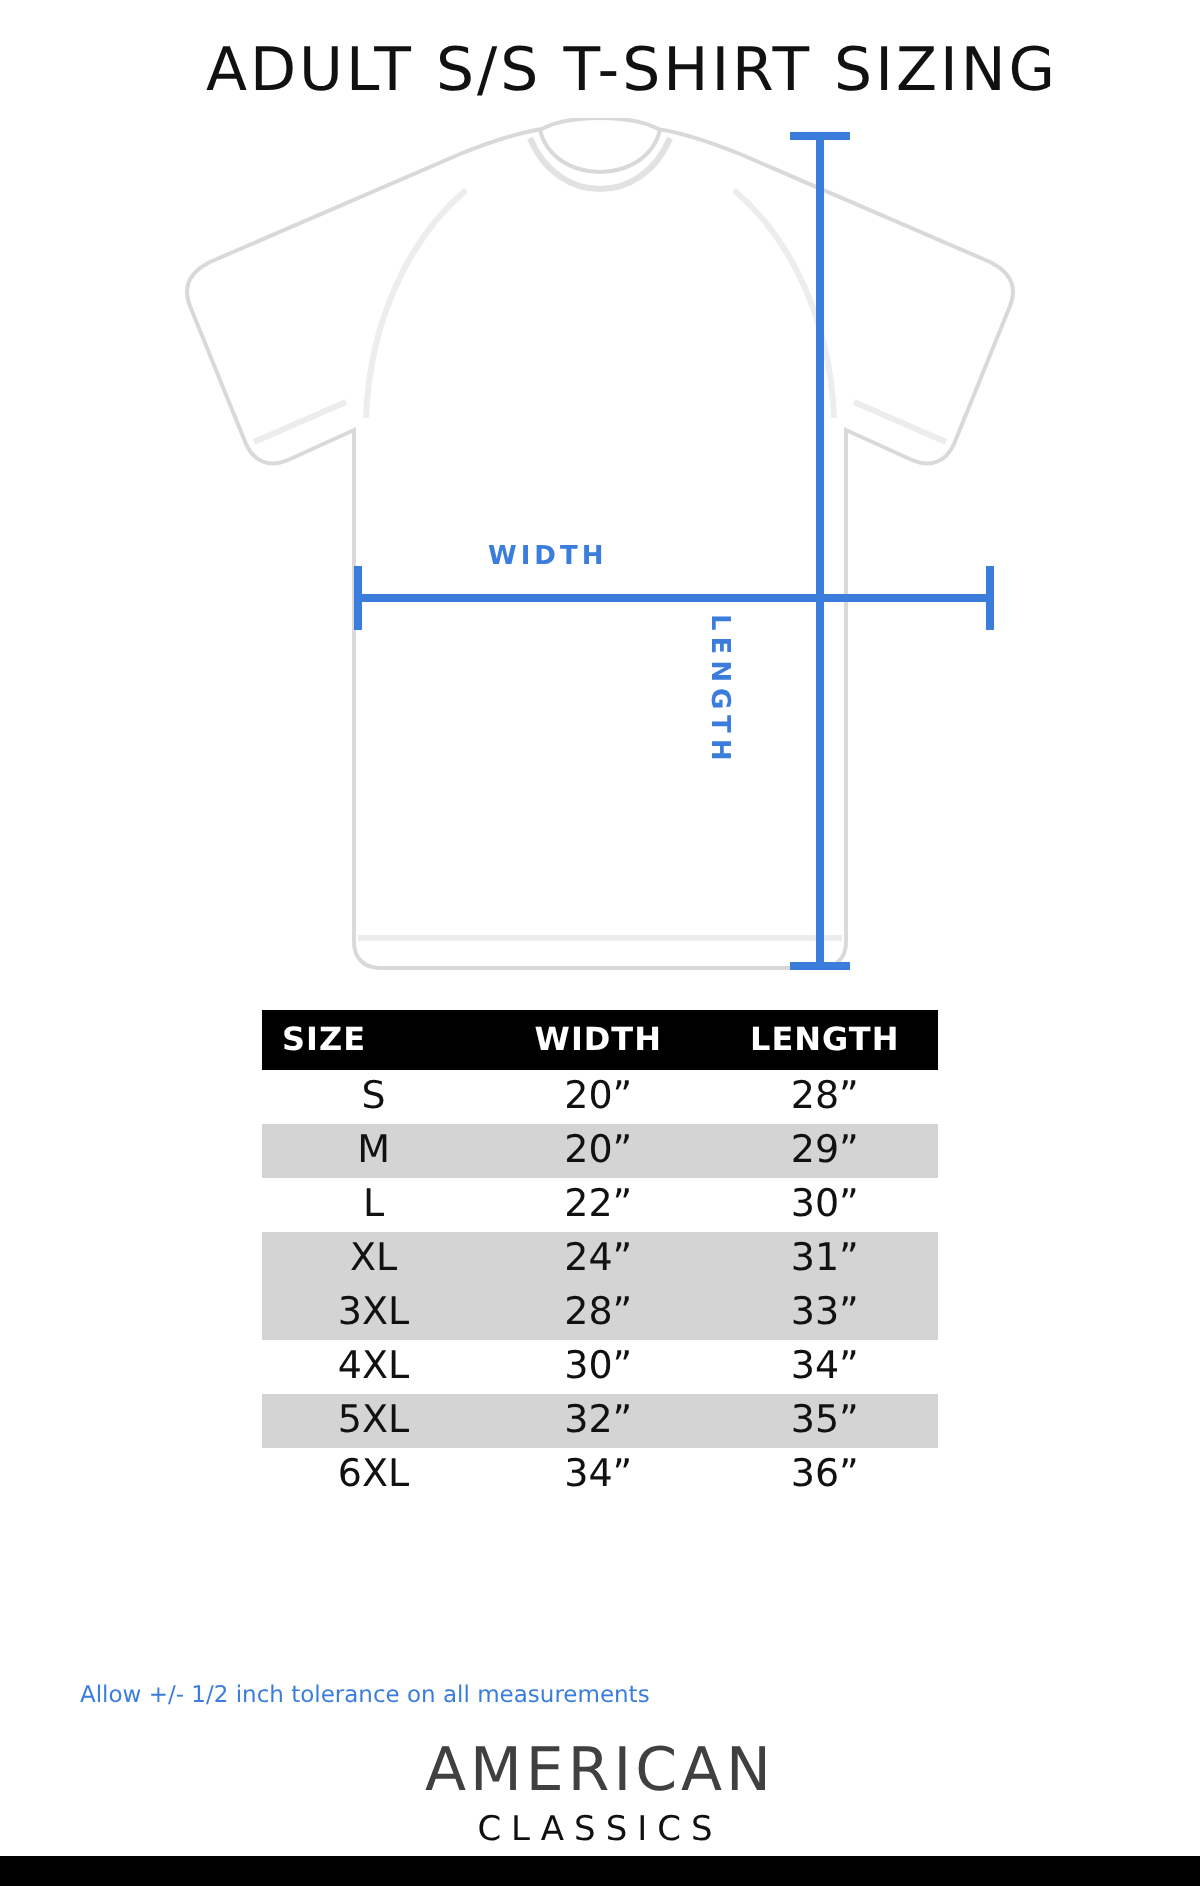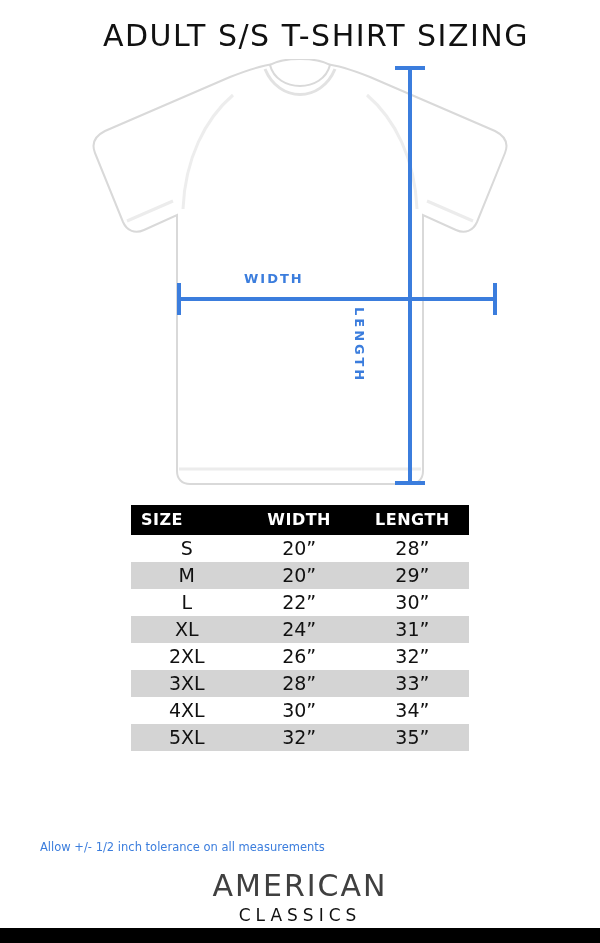--- a/index.html
+++ b/index.html
@@ -238,39 +238,39 @@
         <tr class="row-even">
           <td>L</td>
           <td>22”</td>
           <td>30”</td>
         </tr>
         <tr class="row-odd">
           <td>XL</td>
           <td>24”</td>
           <td>31”</td>
         </tr>
-        <tr class="row-even">
-          <td>2XL</td>
-          <td>26”</td>
-          <td>32”</td>
-        </tr>
         <tr class="row-odd">
           <td>3XL</td>
           <td>28”</td>
           <td>33”</td>
         </tr>
         <tr class="row-even">
           <td>4XL</td>
           <td>30”</td>
           <td>34”</td>
         </tr>
         <tr class="row-odd">
           <td>5XL</td>
           <td>32”</td>
           <td>35”</td>
+        </tr>
+        <tr class="row-even">
+          <td>6XL</td>
+          <td>34”</td>
+          <td>36”</td>
         </tr>
       </tbody>
     </table>
   </div>
 
   <div class="tolerance">Allow +/- 1/2 inch tolerance on all measurements</div>
 
   <div class="brand">
     <div class="brand-main">AMERICAN</div>
     <div class="brand-sub">CLASSICS</div>

